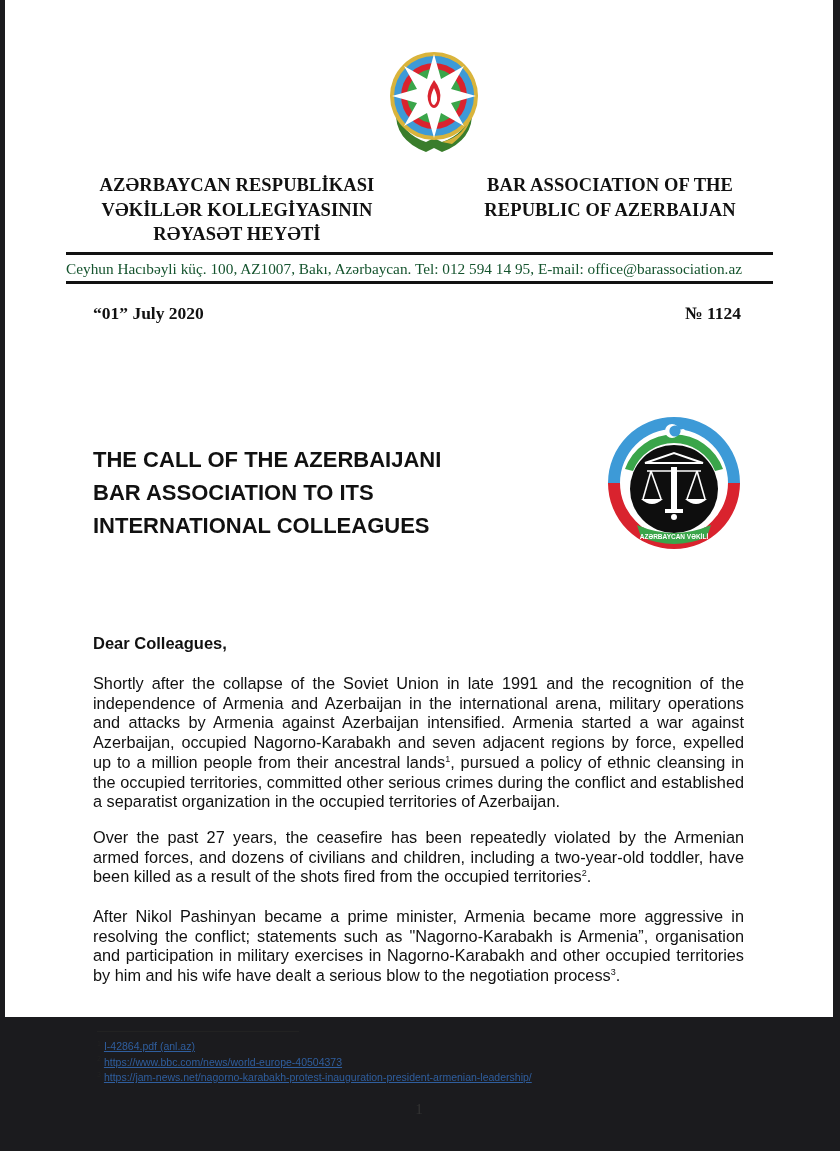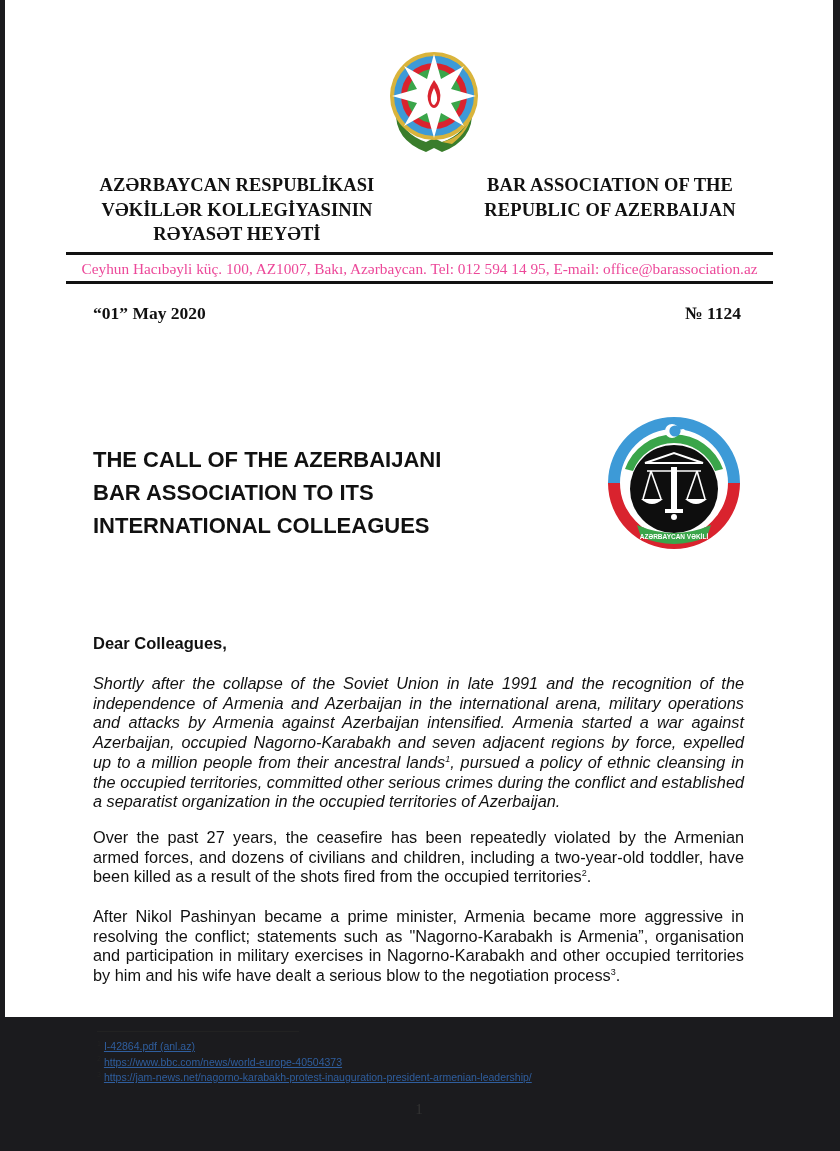--- a/index.html
+++ b/index.html
@@ -56,25 +56,24 @@
       border-top: 3px solid #111;
     }
     .rule.top { top: 252px; }
     .rule.bottom { top: 281px; }
 
     .address {
       position: absolute;
       left: 61px;
       top: 259px;
       width: 707px;
-      text-align: center;
       font-size: 15.3px;
       line-height: 20px;
       white-space: nowrap;
-      color: #ec4899;
+      color: #14532d;
     }
 
     .date {
       position: absolute;
       left: 88px;
       top: 303px;
       font-size: 17.5px;
       font-weight: bold;
       white-space: nowrap;
     }
@@ -118,21 +117,21 @@
     .para {
       position: absolute;
       left: 88px;
       width: 651px;
       font-size: 16.3px;
       line-height: 19.7px;
       text-align: justify;
       color: #111;
     }
     .para sup { font-size: 9px; line-height: 0; vertical-align: super; }
-    .p1 { top: 674px; font-style: italic; }
+    .p1 { top: 674px; }
     .p2 { top: 828px; }
     .p3 { top: 907px; }
 
     .fn-rule {
       position: absolute;
       left: 92px;
       top: 1031px;
       width: 202px;
       border-top: 1px solid #222;
     }
@@ -191,21 +190,21 @@
 
   <div class="head-col head-right serif">
     <div>BAR ASSOCIATION OF THE</div>
     <div>REPUBLIC OF AZERBAIJAN</div>
   </div>
 
   <div class="rule top"></div>
   <div class="address serif">Ceyhun Hacıbəyli küç. 100, AZ1007, Bakı, Azərbaycan. Tel: 012 594 14 95, E-mail: office@barassociation.az</div>
   <div class="rule bottom"></div>
 
-  <div class="date serif">“01” May 2020</div>
+  <div class="date serif">“01” July 2020</div>
   <div class="docnum serif">№ 1124</div>
 
   <div class="title sans">
     <div>THE CALL OF THE AZERBAIJANI</div>
     <div>BAR ASSOCIATION TO ITS</div>
     <div>INTERNATIONAL COLLEAGUES</div>
   </div>
 
   <svg class="seal" viewBox="0 0 142 140">
     <circle cx="71" cy="70" r="68" fill="#fff"></circle>

